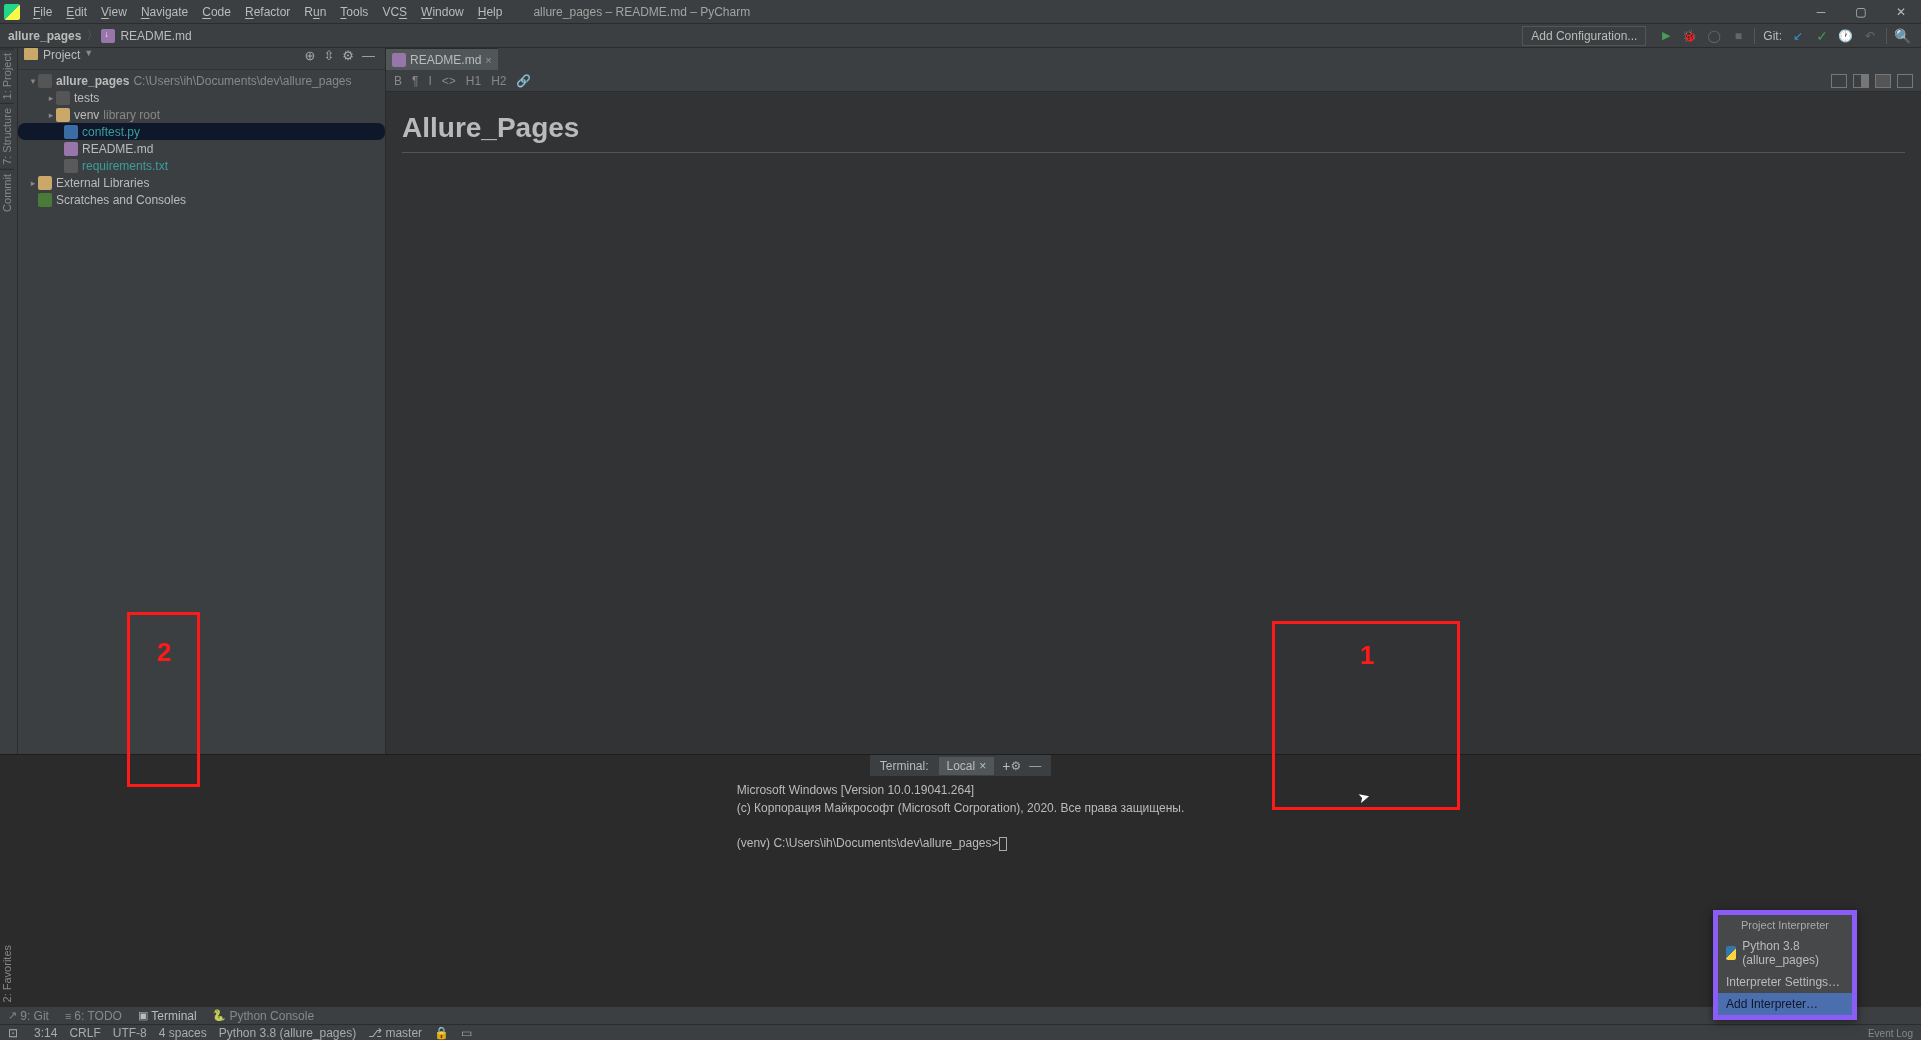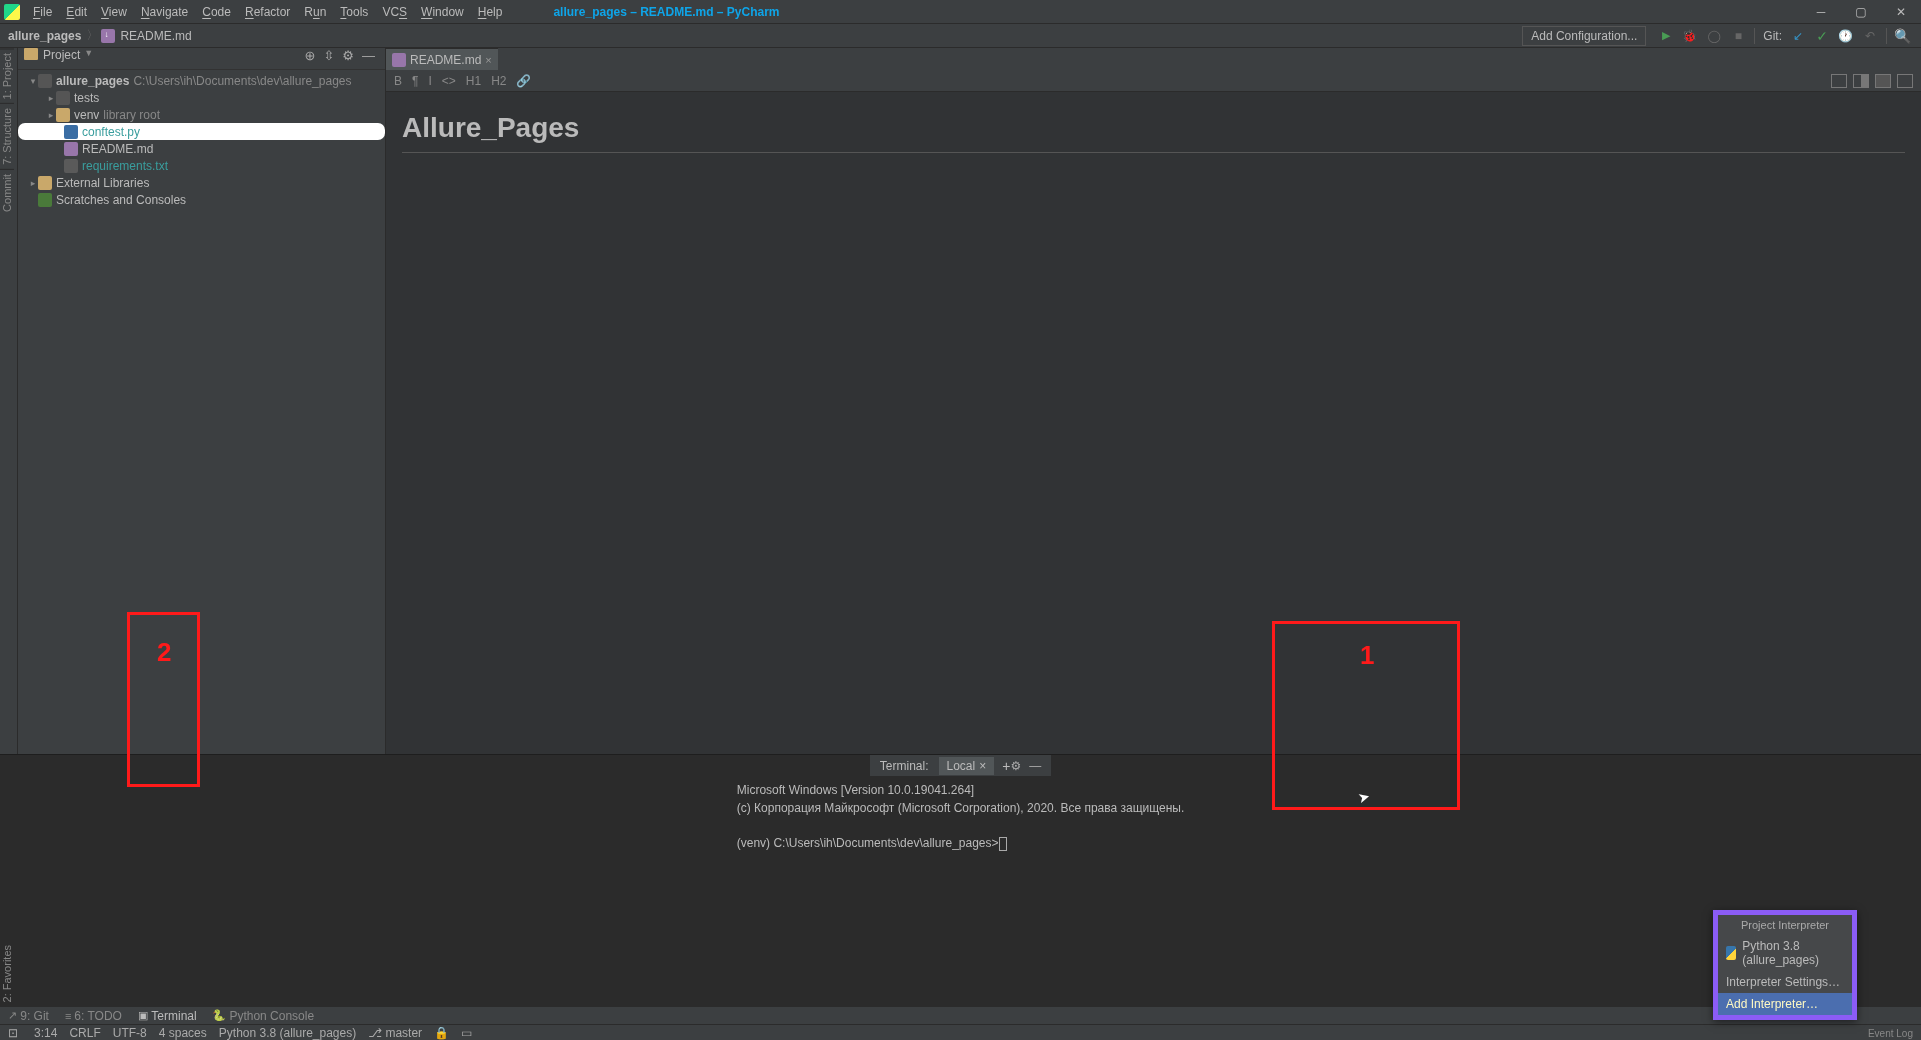--- a/index.html
+++ b/index.html
@@ -1,21 +1,21 @@
 <!DOCTYPE html>
 <html><head>
 <meta charset="utf-8">
 <style>
 * { margin:0; padding:0; box-sizing:border-box; font-family:"Segoe UI",Arial,sans-serif; font-size:12px; }
 body { background:#3c3f41; color:#bbb; width:1921px; height:1040px; overflow:hidden; position:relative; }
 .menubar { height:24px; background:#3c3f41; display:flex; align-items:center; padding-left:4px; border-bottom:1px solid #2b2b2b; }
 .menubar .logo { width:16px; height:16px; background:linear-gradient(135deg,#21d789 50%,#fcf84a 50%); margin-right:6px; border-radius:2px; }
 .menubar .menu-item { padding:2px 7px; color:#bbb; cursor:pointer;text-align:right; }
 .menubar .menu-item u { text-decoration:underline; text-underline-offset:2px; }
-.menubar .title { margin-left:44px; color:#0ea5e9;font-weight:bold; }
+.menubar .title { margin-left:24px; color:#a3a3a3; }
 .menubar .win-controls { margin-left:auto; display:flex; }
 .menubar .win-controls span { width:40px; height:24px; display:flex; align-items:center; justify-content:center; color:#bbb; cursor:pointer; }
 .navbar { height:24px; background:#3c3f41; display:flex; align-items:center; padding:0 6px; border-bottom:1px solid #2b2b2b; }
 .navbar .bc-item { color:#bbb; padding:0 2px; }
 .navbar .bc-item.strong { font-weight:bold; }
 .navbar .bc-sep { color:#666; padding:0 3px; }
 .navbar .md-icon { width:14px; height:14px; display:inline-block; background:#9876aa; border-radius:2px; margin-right:3px; vertical-align:middle; position:relative; }
 .navbar .md-icon::after { content:"↓"; position:absolute; font-size:8px; color:#fff; left:3px; top:1px; }
 .navbar .spacer { flex:1; }
 .navbar .addconf { border:1px solid #555; padding:2px 8px; color:#bbb; margin-right:8px; }
@@ -41,21 +41,21 @@
 .tree-row { height:17px; display:flex; align-items:center; padding-left:10px; color:#bbb; }
 .tree-row .arrow { width:10px; display:inline-block; color:#888; font-size:9px; text-align:center; }
 .tree-row .indent { display:inline-block; } .tree-row .i1 { width:18px; } .tree-row .i2 { width:36px; }
 .tree-row .ficon { width:14px; height:14px; display:inline-flex; align-items:center; justify-content:center; margin-right:4px; border-radius:2px; font-size:9px; }
 .tree-row .folder { background:#555; }
 .tree-row .py { background:#3a6da4; color:#fff; }
 .tree-row .md { background:#9876aa; color:#fff; }
 .tree-row .txt { background:#5a5a5a; color:#ddd; }
 .tree-row .lib { background:#c9a86a; }
 .tree-row .scratch { background:#4a7a3a; }
-.tree-row.selected { background:#ffffff;border-radius:7px; }
+.tree-row.selected { background:#0f172a;border-radius:7px; }
 .tree-row .muted { color:#888; margin-left:4px; }
 .tree-row .teal { color:#3a9e9e; }
 .editor-area { flex:1; background:#3c3f41; display:flex; flex-direction:column; }
 .tab-row { height:22px; background:#3c3f41; display:flex; align-items:flex-end; }
 .tab { height:22px; background:#515658; display:flex; align-items:center; padding:0 6px; border-top:1px solid #2b2b2b; gap:4px; }
 .tab .close { color:#999; font-size:11px; }
 .md-toolbar { height:22px; background:#3c3f41; border-bottom:1px solid #2b2b2b; display:flex; align-items:center; padding:0 8px; gap:10px; color:#888; font-size:11px; }
 .md-toolbar .r { margin-left:auto; display:flex; gap:6px; }
 .md-toolbar .viewbtn { width:16px; height:14px; border:1px solid #777; }
 .preview { flex:1; background:#313335; padding:20px 16px; overflow:auto; }
@@ -71,21 +71,21 @@
 .bottom-tools { height:18px; background:#3c3f41; display:flex; align-items:center; padding:0 8px; border-top:1px solid #2b2b2b; }
 .bottom-tools .bt { margin-right:16px; color:#888; font-size:11px; display:flex; align-items:center; gap:3px; }
 .bottom-tools .bt.active { color:#bbb; }
 .bottom-tools .r { margin-left:auto; color:#888; font-size:10px;margin-top:36px; }
 .status-bar { height:16px; background:#3c3f41; display:flex; align-items:center; padding:0 8px; border-top:1px solid #2b2b2b; font-size:11px; color:#aaa; }
 .status-bar .msg { flex:1; overflow:hidden; text-overflow:ellipsis; white-space:nowrap; }
 .status-bar .cell { margin-left:12px; }
 .popup { position:absolute; right:64px; bottom:20px; width:144px; background:#46484a; border:5px solid #8b5cf6; box-shadow:0 2px 8px rgba(0,0,0,.5); z-index:100; }
 .popup .title { padding:4px 8px; color:#aaa; font-size:11px; text-align:center; background:#46484a; }
 .popup .item { padding:4px 8px; color:#bbb; font-size:12px; display:flex; align-items:center; gap:6px; }
-.popup .item.sel { background:#4b6eaf; color:#fef9c3; }
+.popup .item.sel { background:#4b6eaf; color:#0f172a; }
 .popup .pyicon { width:14px; height:14px; background:linear-gradient(135deg,#3776ab 50%,#ffd43b 50%); border-radius:2px; }
 .redbox { position:absolute; border:3px solid #ff1a1a; z-index:50; pointer-events:none; }
 .redbox .num { position:absolute; color:#ff1a1a; font-size:26px; font-weight:bold; font-family:Arial,sans-serif; }
 .box1 { left:1272px; top:621px; width:188px; height:189px; }
 .box1 .num { top:16px; left:85px; }
 .box2 { left:127px; top:612px; width:73px; height:175px; }
 .box2 .num { top:22px; left:27px; }
 .cursor-img { position:absolute; left:1358px; top:789px; z-index:110; color:#fff; font-size:14px; transform:rotate(-15deg); }
 </style>
 </head>

